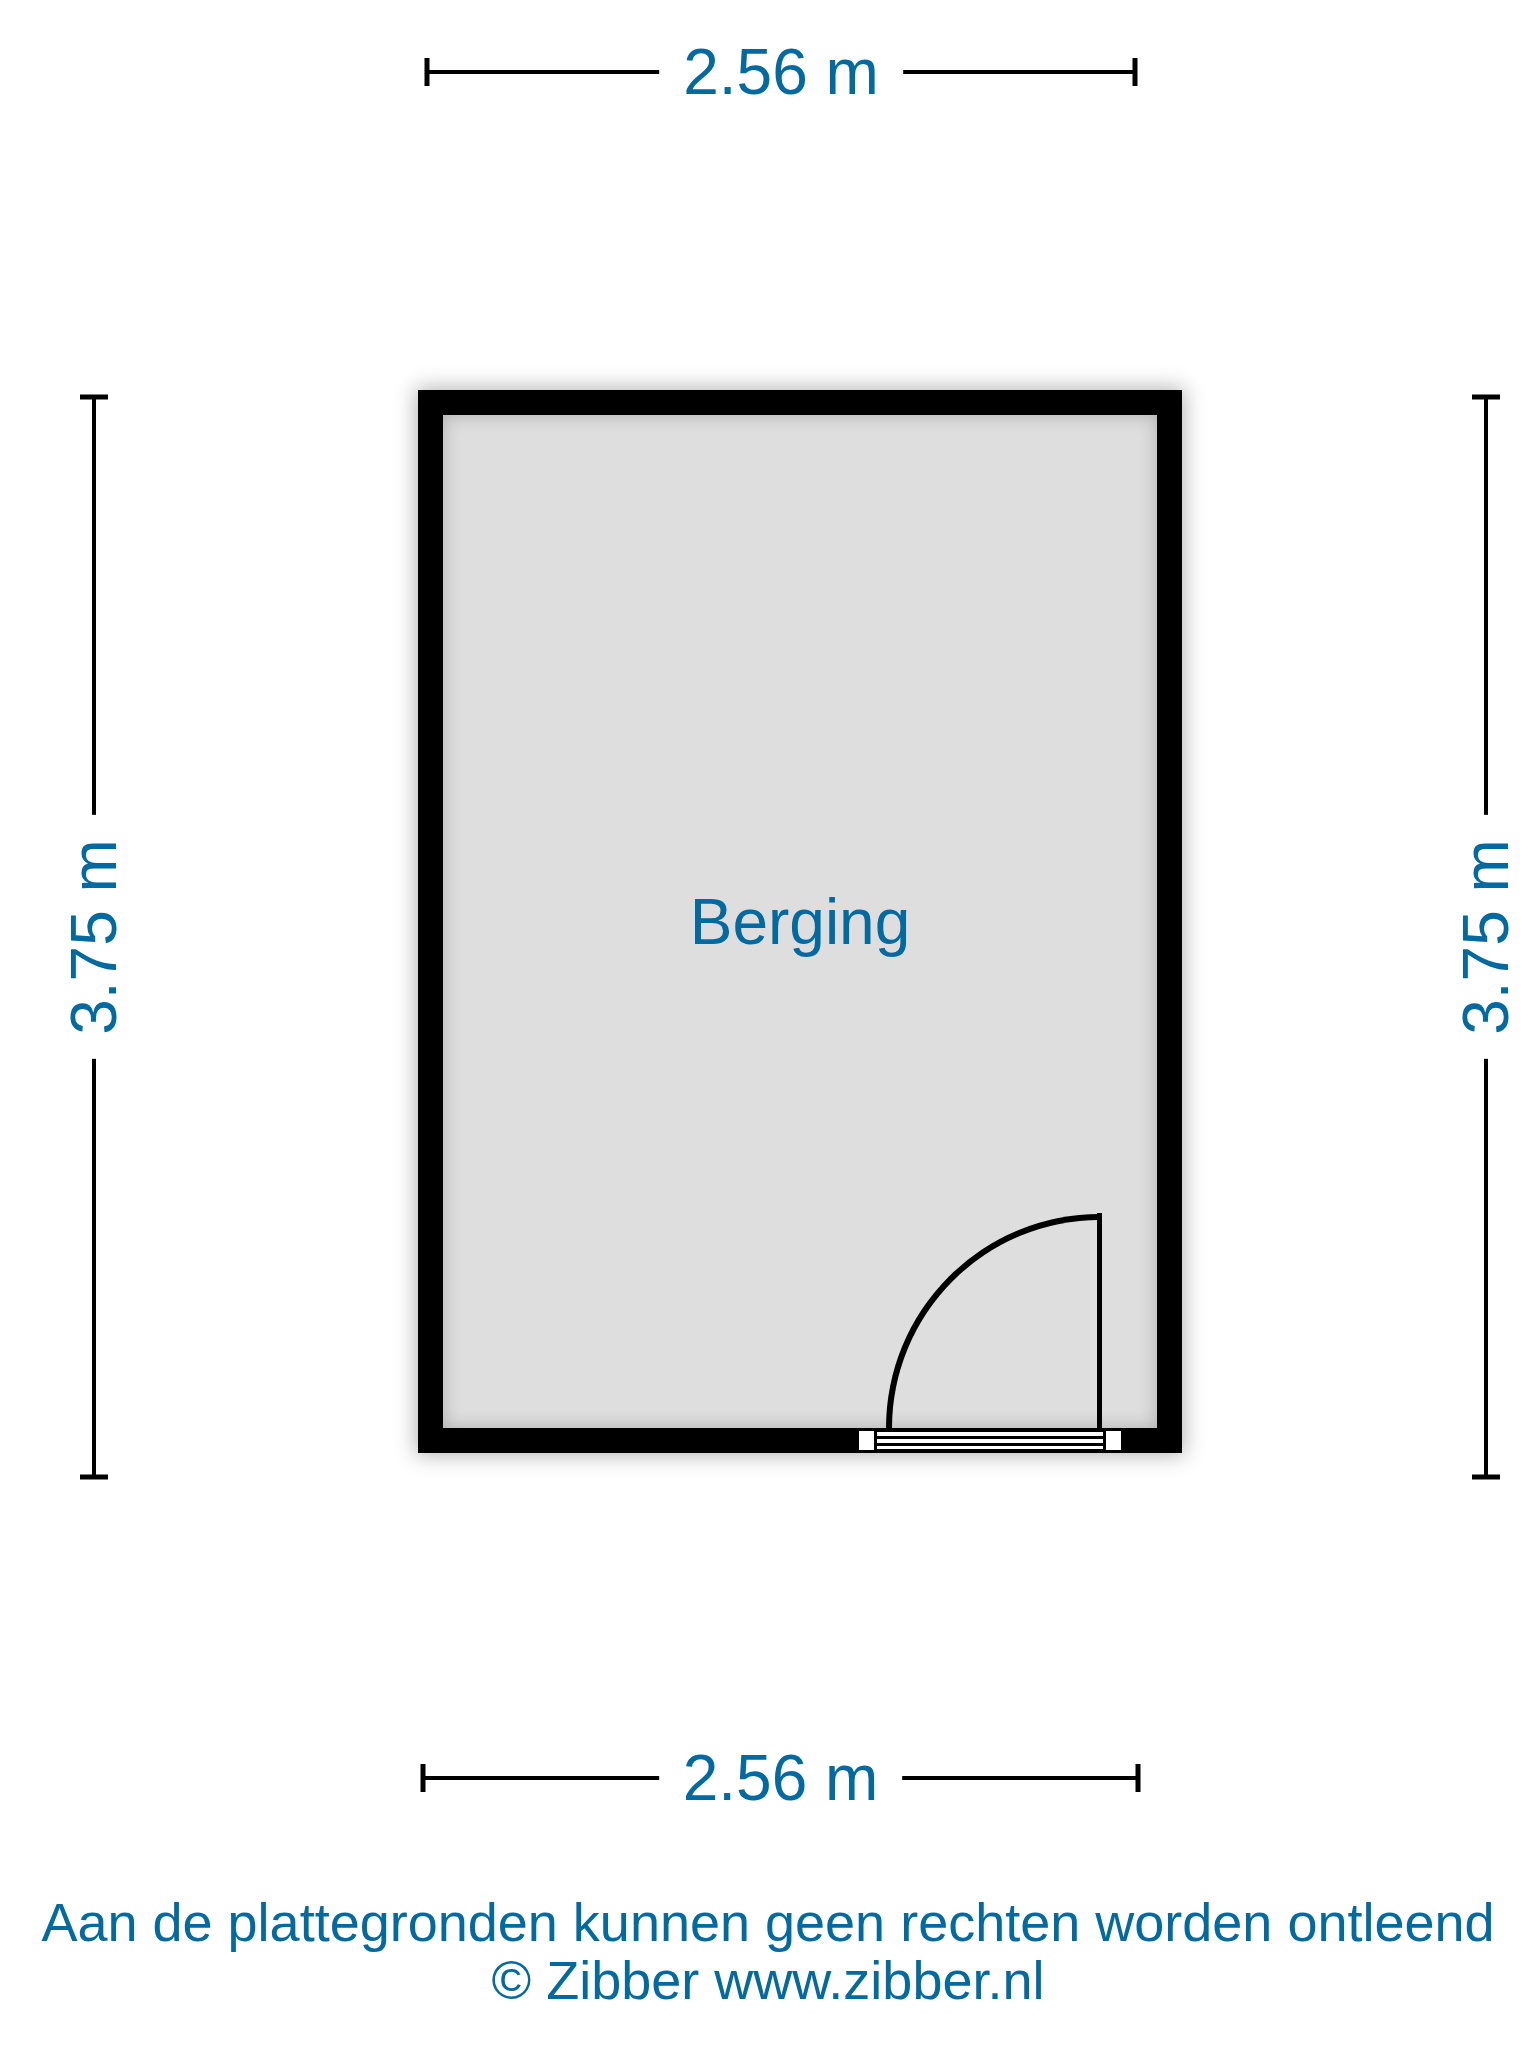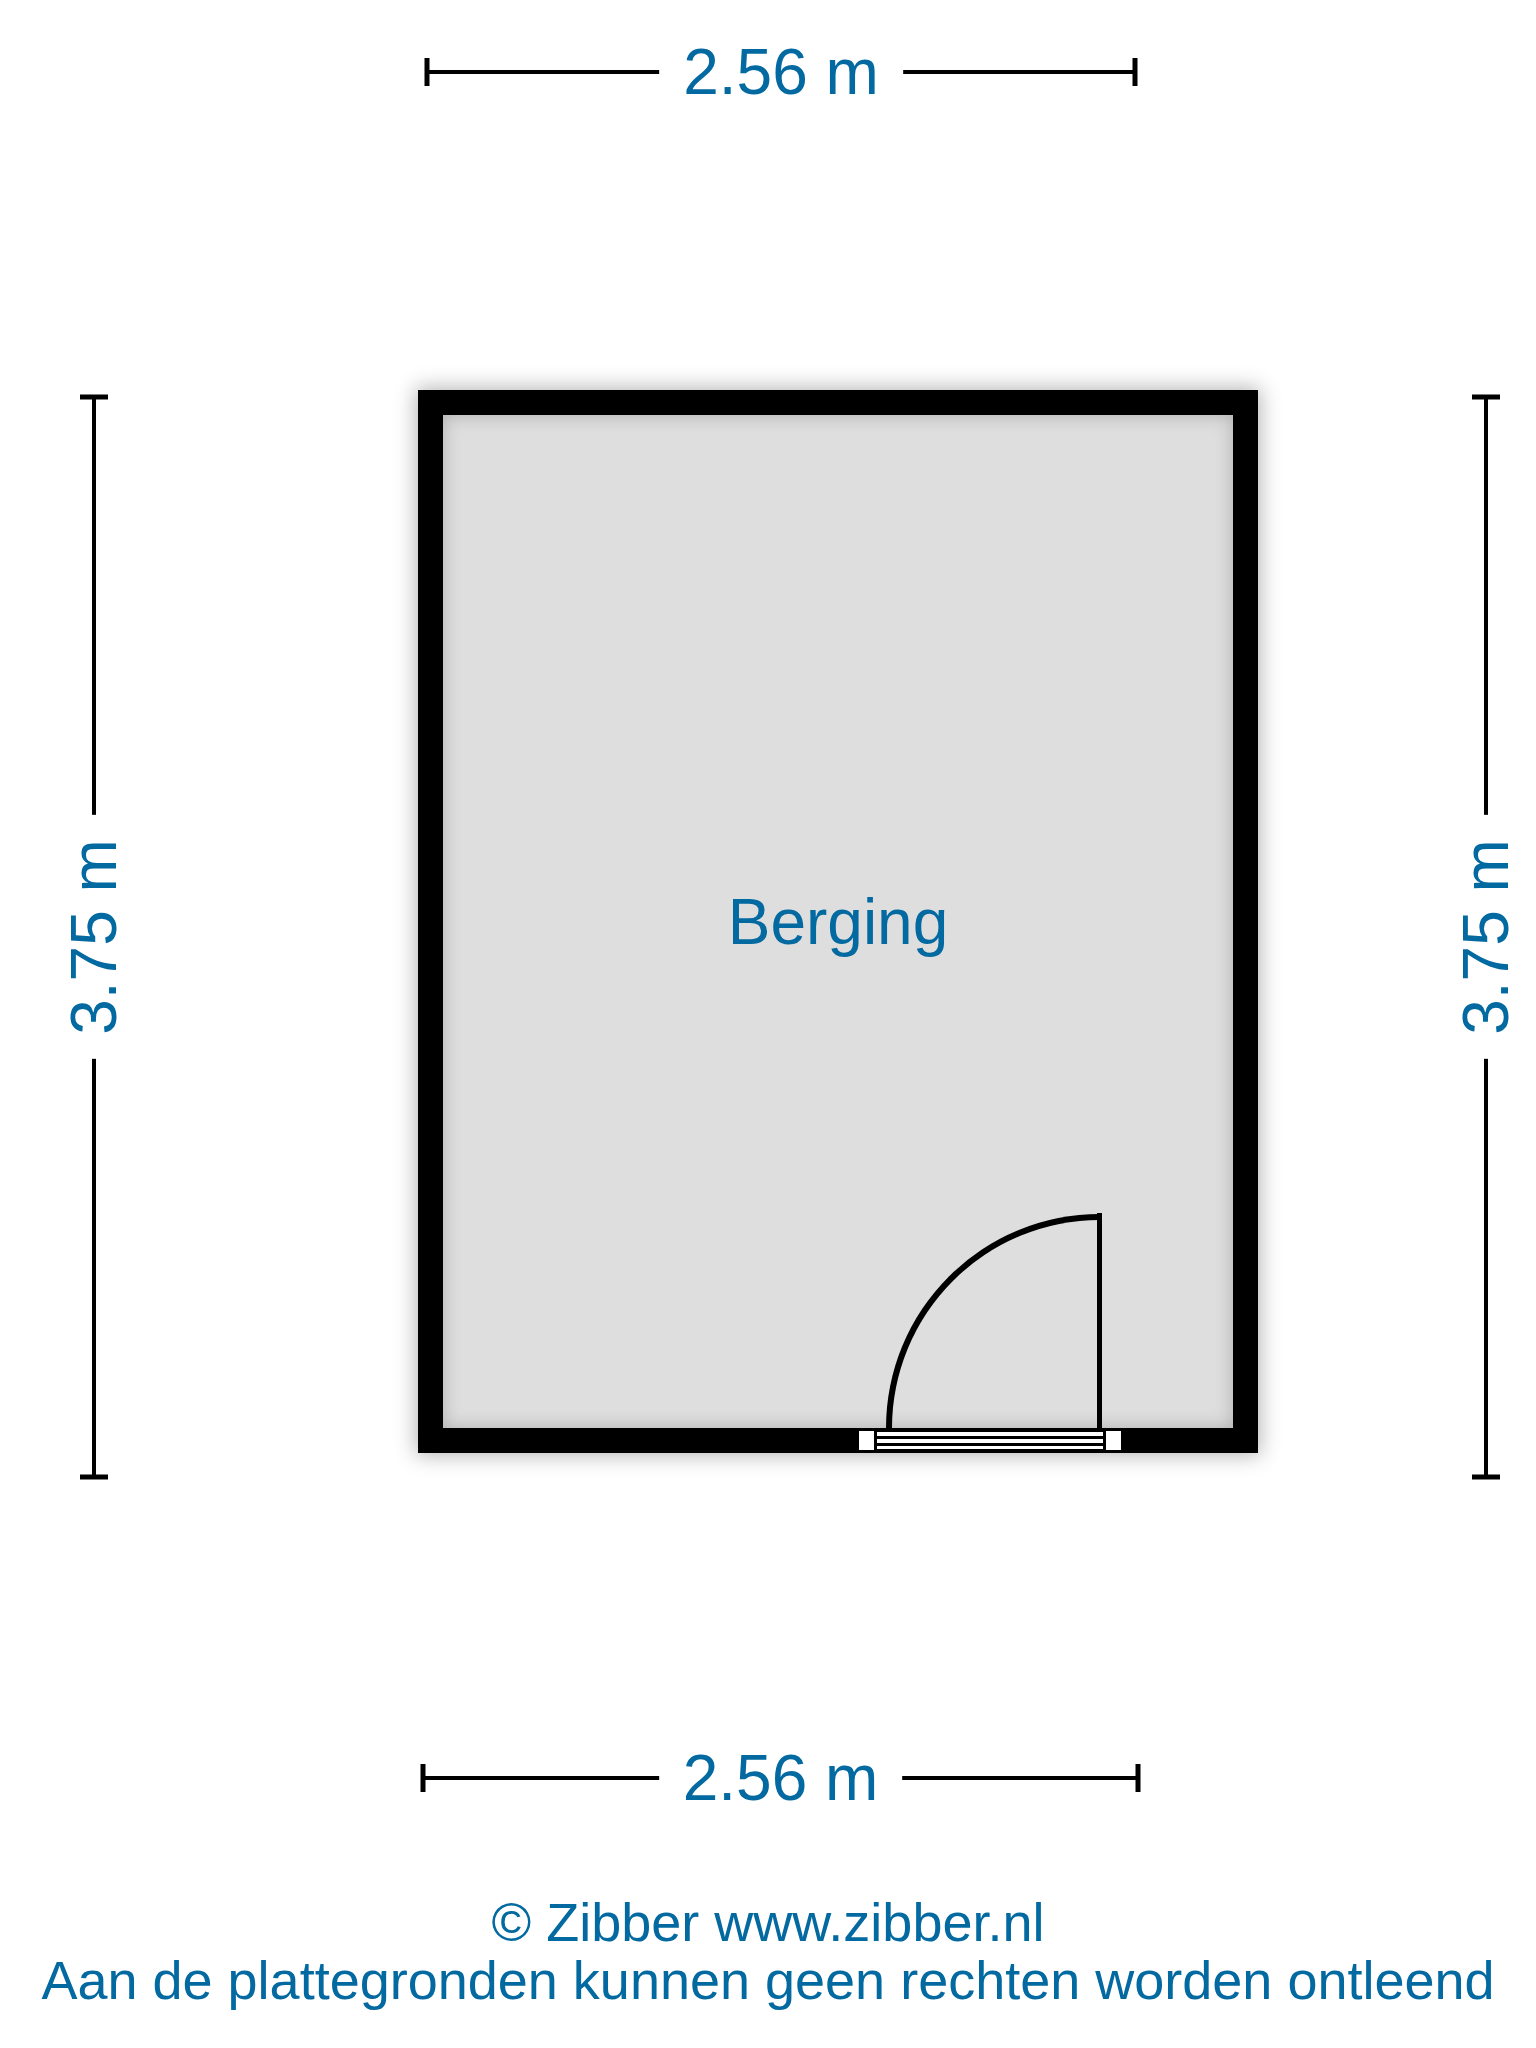--- a/index.html
+++ b/index.html
@@ -60,21 +60,21 @@
   }
   .dim-v .dim-label {
     transform: translate(-50%, -50%) rotate(-90deg);
   }
 
   
   .room {
     position: absolute;
     left: 418px;
     top: 390px;
-    width: 840px;
+    width: 764px;
     height: 1063px;
     box-sizing: border-box;
     border: 25px solid #000;
     background: #dedede;
     box-shadow: 0 0 20px 2px rgba(0,0,0,0.30), inset 0 0 18px rgba(0,0,0,0.22);
     display: flex;
     align-items: center;
     justify-content: center;
   }
   .room-label {
@@ -193,17 +193,17 @@
   <div class="door-jamb left"></div>
   <div class="door-jamb right"></div>
 
   <div class="dim-h" style="left:423px; top:1776px; width:715px;">
     <span class="tick t-start"></span>
     <span class="tick t-end"></span>
     <span class="dim-label">2.56 m</span>
   </div>
 
   <div class="footer">
+    <div class="footer-line">Aan de plattegronden kunnen geen rechten worden ontleend</div>
     <div class="footer-line">© Zibber www.zibber.nl</div>
-    <div class="footer-line">Aan de plattegronden kunnen geen rechten worden ontleend</div>
   </div>
 
 </div>
 
 </body></html>

